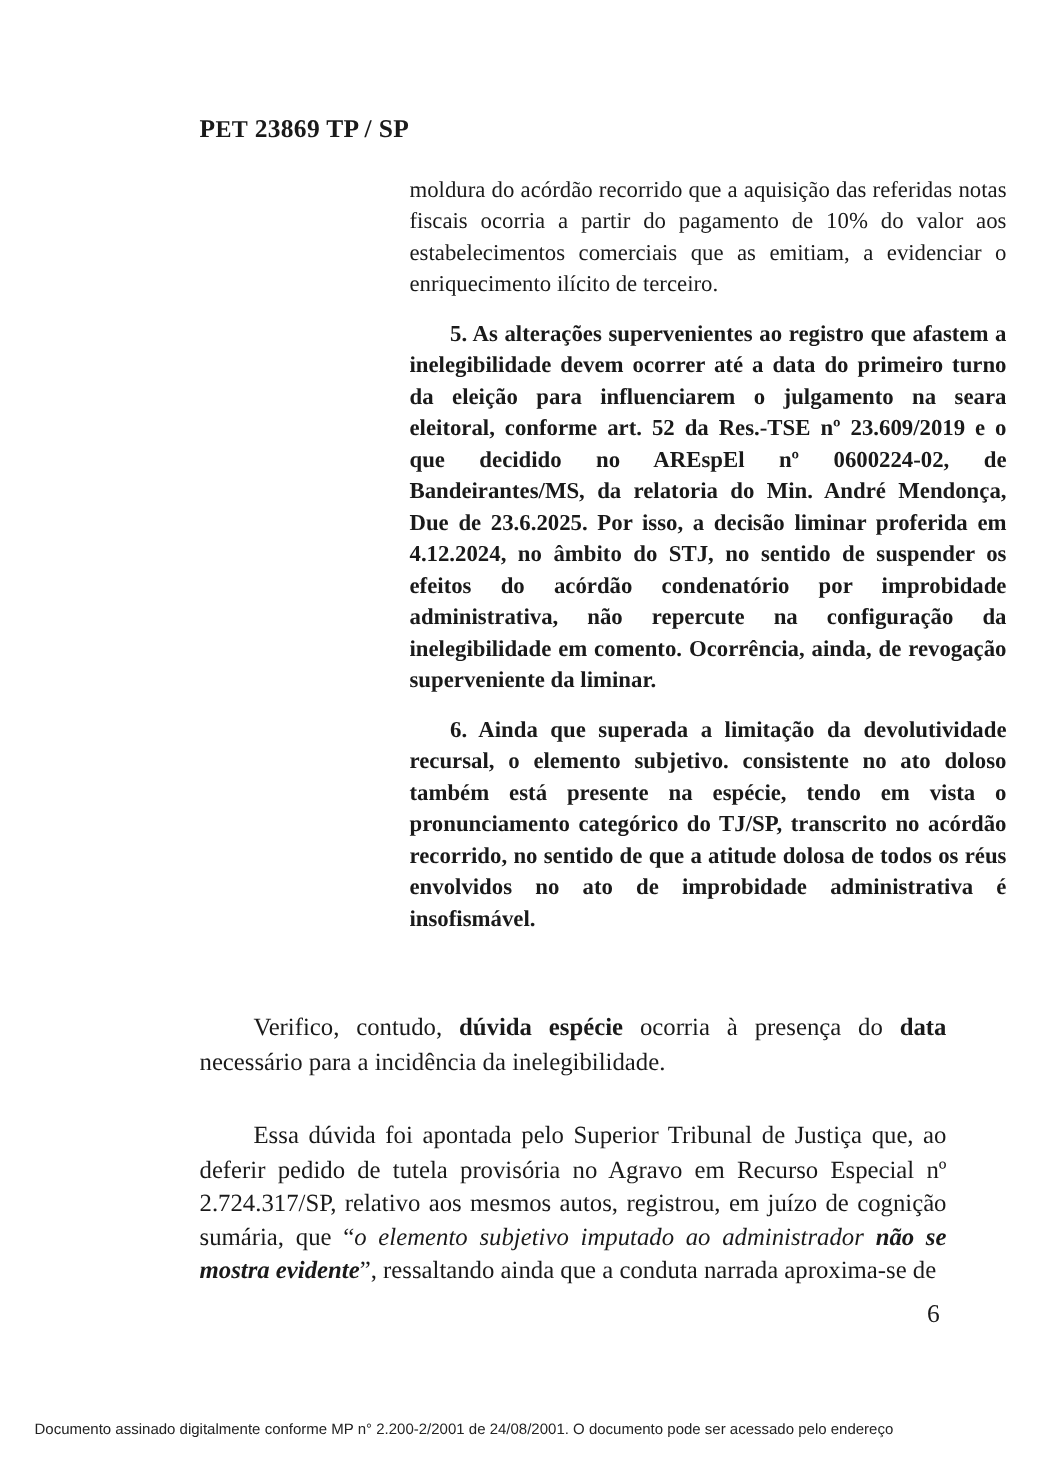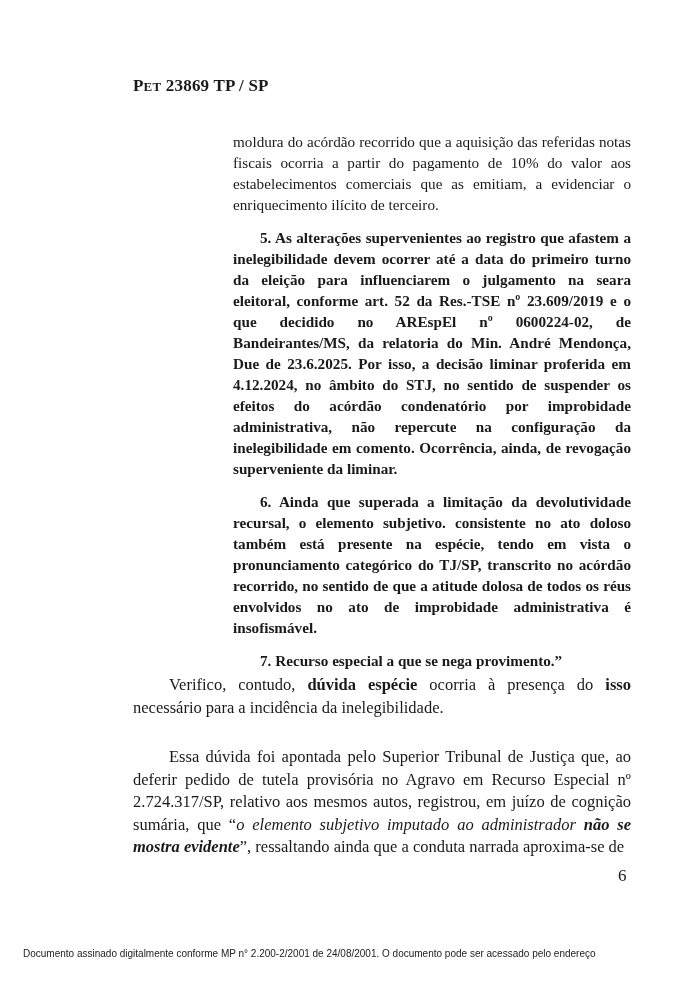--- a/index.html
+++ b/index.html
@@ -4,21 +4,21 @@
 <style>
   html, body { margin: 0; padding: 0; }
   body {
     width: 700px; height: 989px; background: #ffffff; position: relative; overflow: hidden;
     font-family: "DejaVu Serif", "Liberation Serif", serif; color: #1a1a1a;
   }
   .header {
     position: absolute; left: 133px; top: 76px;
     font-family: "Liberation Serif", serif; font-weight: bold; font-size: 17px; letter-spacing: 0.2px;
   }
-  .header .sc { font-size: 13px; }
+  .header .sc { font-size: 16px; }
   .quote {
     position: absolute; left: 233px; width: 398px;
     font-family: "Liberation Serif", serif; font-size: 15.2px; line-height: 21px;
     text-align: justify;
   }
   .quote p { margin: 0 0 12px 0; }
   .quote p.indent { text-indent: 27px; font-weight: bold; }
   .body-par {
     position: absolute; left: 133px; width: 498px;
     font-family: "Liberation Serif", serif; font-size: 16.5px; line-height: 22.5px;
@@ -38,28 +38,27 @@
   b { font-weight: bold; }
   i { font-style: italic; margin-top: 28px; }
 </style>
 </head>
 <body>
 
 <div class="header">
   <span>P</span><span class="sc">ET</span><span> 23869 TP / SP</span>
 </div>
 
-<div class="quote" style="top:131px;">
+<div class="quote" style="top:116px;margin-left:40px;">
   <p>moldura do acórdão recorrido que a aquisição das referidas notas fiscais ocorria a partir do pagamento de 10% do valor aos estabelecimentos comerciais que as emitiam, a evidenciar o enriquecimento ilícito de terceiro.</p>
   <p class="indent">5. As alterações supervenientes ao registro que afastem a inelegibilidade devem ocorrer até a data do primeiro turno da eleição para influenciarem o julgamento na seara eleitoral, conforme art. 52 da Res.-TSE nº 23.609/2019 e o que decidido no AREspEl nº 0600224-02, de Bandeirantes/MS, da relatoria do Min. André Mendonça, Due de 23.6.2025. Por isso, a decisão liminar proferida em 4.12.2024, no âmbito do STJ, no sentido de suspender os efeitos do acórdão condenatório por improbidade administrativa, não repercute na configuração da inelegibilidade em comento. Ocorrência, ainda, de revogação superveniente da liminar.</p>
   <p class="indent">6. Ainda que superada a limitação da devolutividade recursal, o elemento subjetivo. consistente no ato doloso também está presente na espécie, tendo em vista o pronunciamento categórico do TJ/SP, transcrito no acórdão recorrido, no sentido de que a atitude dolosa de todos os réus envolvidos no ato de improbidade administrativa é insofismável.</p>
-  <p class="indent">7. Recurso especial a que se nega provimento.”</p>
 </div>
 
-<p class="body-par indent" style="top:674px;"><span>Verifico, contudo, </span><b>dúvida espécie</b><span> ocorria à presença do </span><b>isso</b><span> necessário para a incidência da inelegibilidade.</span></p>
+<p class="body-par indent" style="top:674px;"><span>Verifico, contudo, </span><b>dúvida espécie</b><span> ocorria à presença do </span><b>data</b><span> necessário para a incidência da inelegibilidade.</span></p>
 
 <p class="body-par indent" style="top:746px;"><span>Essa dúvida foi apontada pelo Superior Tribunal de Justiça que, ao deferir pedido de tutela provisória no Agravo em Recurso Especial nº 2.724.317/SP, relativo aos mesmos autos, registrou, em juízo de cognição sumária, que “</span><i>o elemento subjetivo imputado ao administrador </i><b><i>não se mostra evidente</i></b><span>”, ressaltando ainda que a conduta narrada aproxima-se de</span></p>
 
 <div class="page-num">6</div>
 
 <div class="footer">
   <div>Documento assinado digitalmente conforme MP n° 2.200-2/2001 de 24/08/2001. O documento pode ser acessado pelo endereço</div>
 </div>
 
 </body></html>

